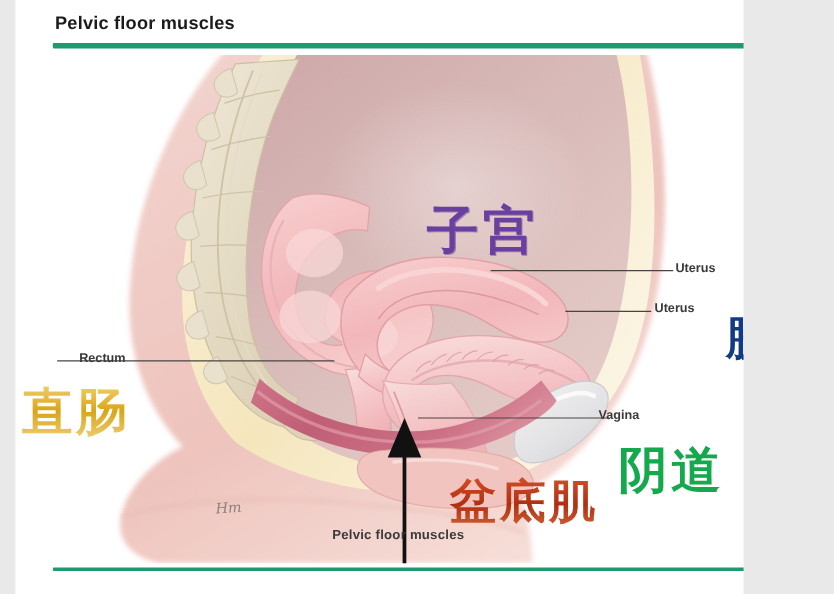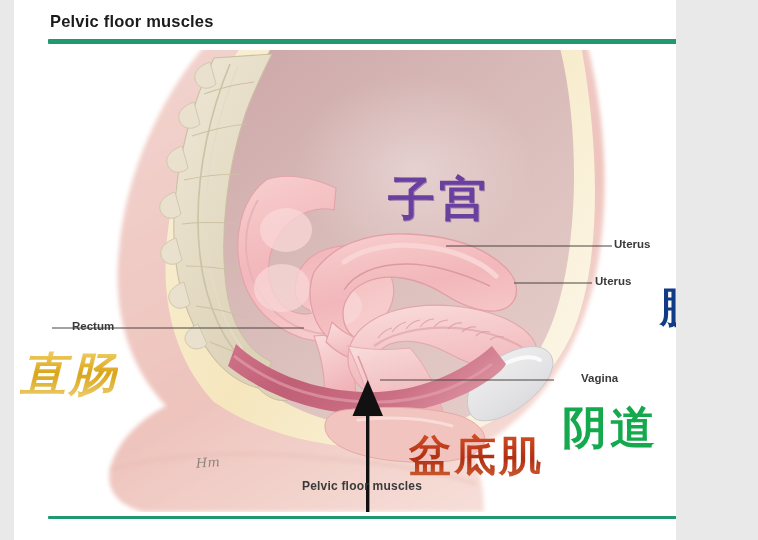--- a/index.html
+++ b/index.html
@@ -34,49 +34,48 @@
   #art svg{display:block;width:730px;height:462px;}
 
   
   .enlabel{
     position:absolute;
     font-size:11.5px;font-weight:bold;color:#3a3a3a;
     white-space:nowrap;
   }
   #lab-uterus{left:600px;top:238px;}
   #lab-bladder{left:581px;top:275px;}
-  #lab-vagina{left:567px;top:372px;}
+  #lab-vagina{left:530px;top:372px;}
   #lab-rectum{left:46px;top:320px;margin-left:12px;}
   #lab-pfm{left:288px;top:479px;font-size:12px;letter-spacing:.2px;}
 
   
   .cn{
     position:absolute;white-space:nowrap;
     font-family:"DejaVu Sans","Liberation Sans",sans-serif;
     font-weight:bold;
   }
   #cn-uterus{
-    left:374px;top:168px;font-size:47px;color:#6b3fa0;
+    left:374px;top:178px;font-size:47px;color:#6b3fa0;
     letter-spacing:4px;
     text-shadow:1px 1px 0 rgba(80,40,130,.45);
   }
   #cn-bladder{
     left:646px;top:278px;font-size:43px;
     color:#123b86;letter-spacing:2px;
     text-shadow:1.5px 1.5px 0 #ffffff,-1px -1px 0 #ffffff,
                 1.5px -1px 0 #ffffff,-1px 1.5px 0 #ffffff;
   }
   #cn-rectum{
     left:6px;top:344px;font-size:46px;letter-spacing:3px;
     color:#e0b33a;
     background:linear-gradient(180deg,#f6da7a 0%,#d9a519 48%,#f3d98a 100%);
     -webkit-background-clip:text;background-clip:text;
     -webkit-text-fill-color:transparent;
     text-shadow:none;
-    font-style:italic;
   }
   #cn-vagina{
     left:548px;top:398px;font-size:45px;letter-spacing:3px;
     color:#15a94e;
   }
   #cn-pfm{
     left:379px;top:428px;font-size:42px;letter-spacing:3px;
     color:#c0381a;
     background:linear-gradient(180deg,#d9552c 0%,#b02f12 55%,#d46a3c 100%);
     -webkit-background-clip:text;background-clip:text;margin-left:16px;

